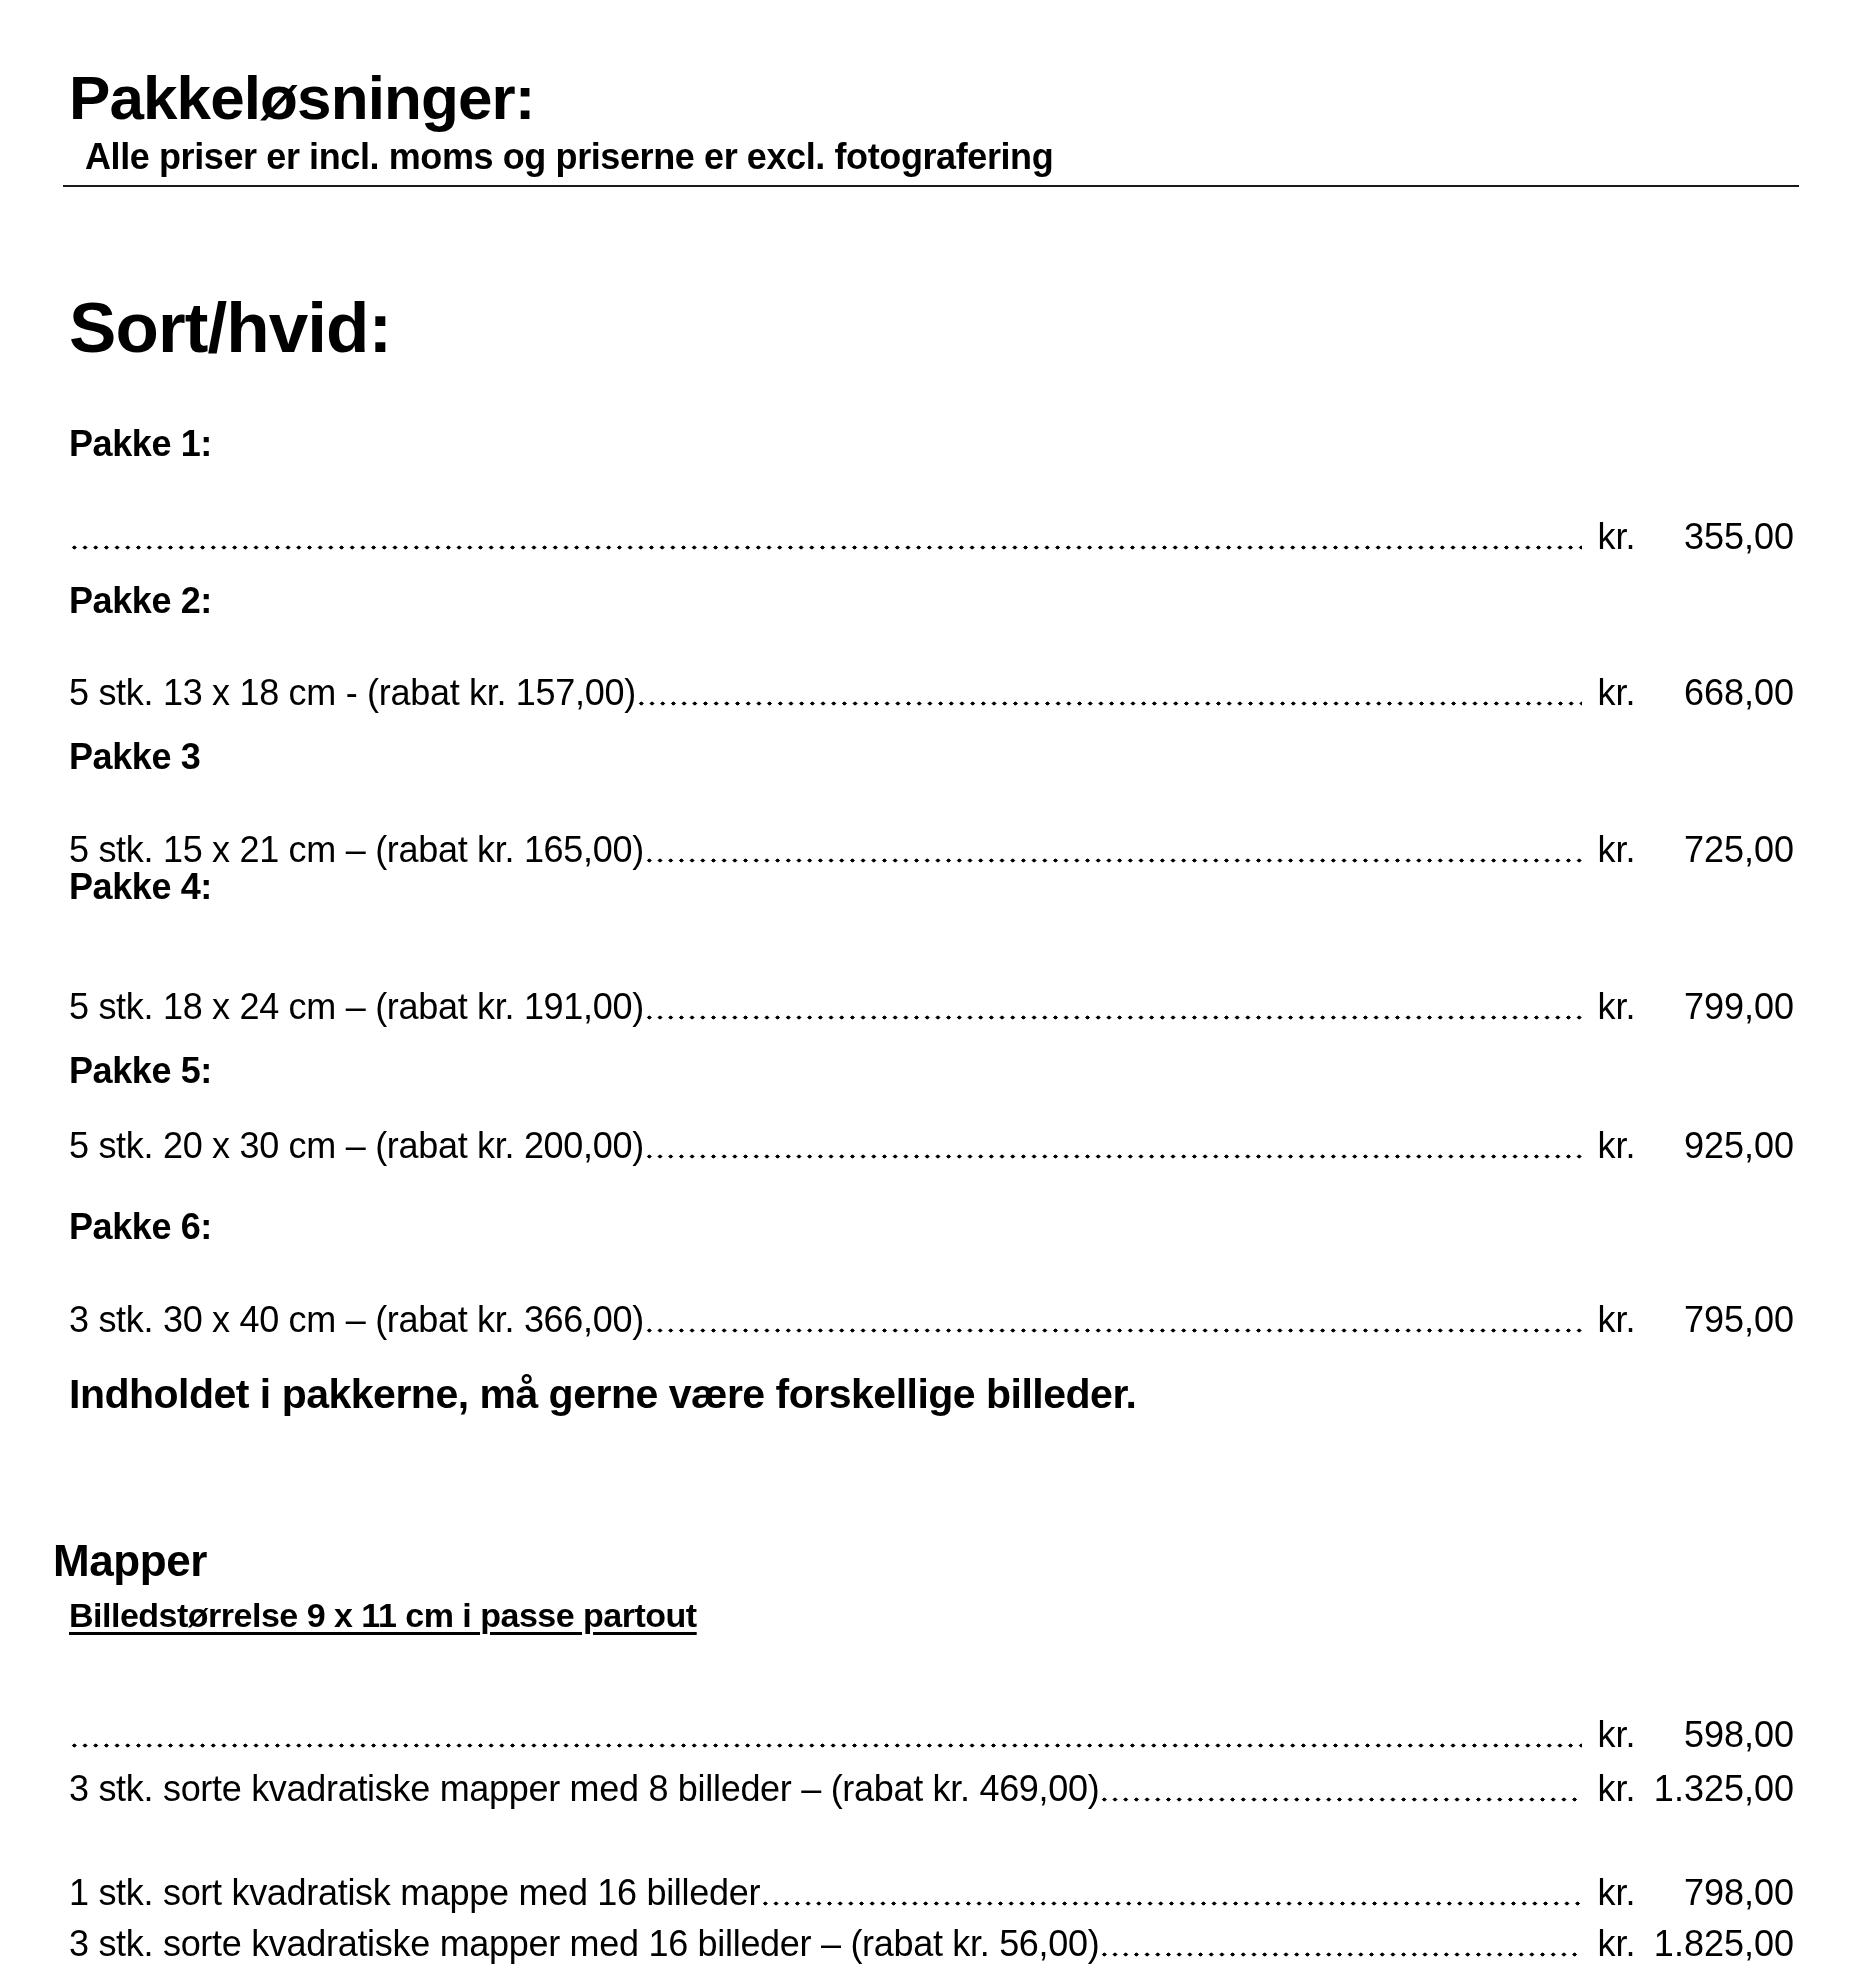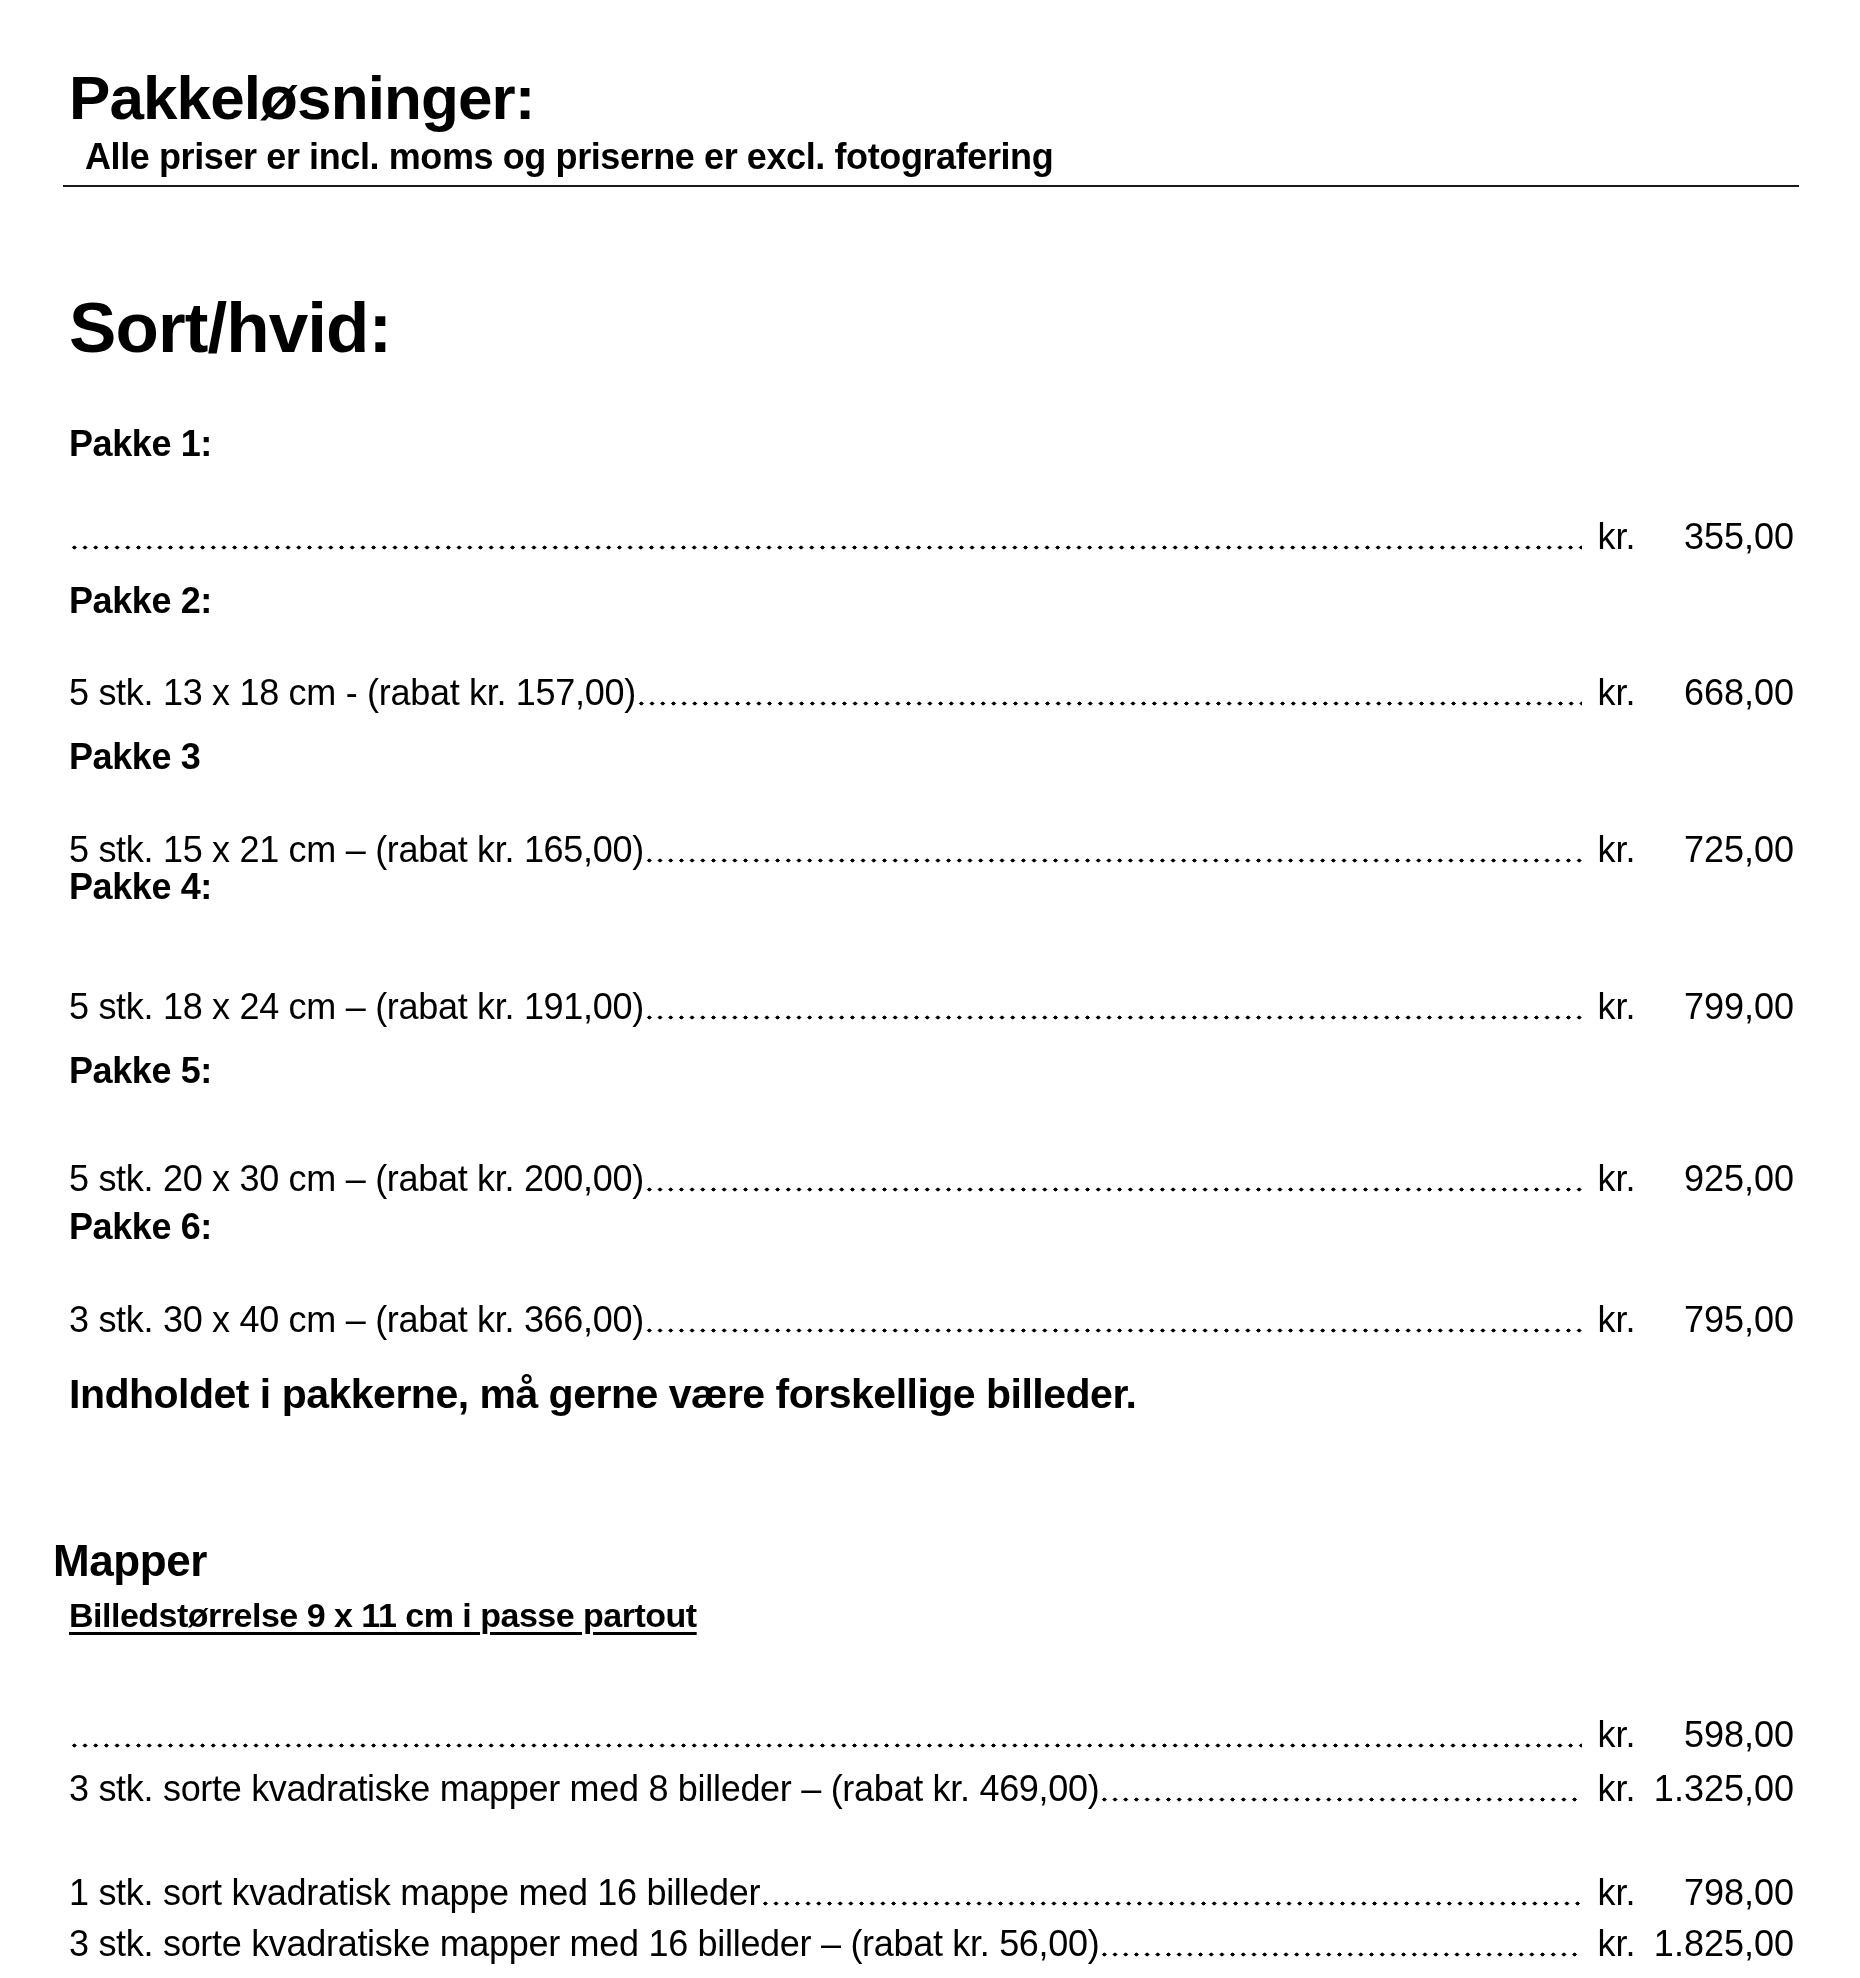--- a/index.html
+++ b/index.html
@@ -58,21 +58,21 @@
 
 <div class="abs pkg-label" style="top:866px">Pakke 4:</div>
 <div class="abs row" style="top:946px">
   <span class="desc">5 stk. 18 x 24 cm – (rabat kr.  191,00)</span>
   <span class="leader"></span>
   <span class="cur">kr.</span>
   <span class="price">799,00</span>
 </div>
 
 <div class="abs pkg-label" style="top:1050px">Pakke 5:</div>
-<div class="abs row" style="top:1118px">
+<div class="abs row" style="top:1085px">
   <span class="desc">5 stk. 20 x 30 cm – (rabat kr.  200,00)</span>
   <span class="leader"></span>
   <span class="cur">kr.</span>
   <span class="price">925,00</span>
 </div>
 
 <div class="abs pkg-label" style="top:1206px">Pakke 6:</div>
 <div class="abs row" style="top:1259px">
   <span class="desc">3 stk. 30 x 40 cm – (rabat kr. 366,00)</span>
   <span class="leader"></span>

